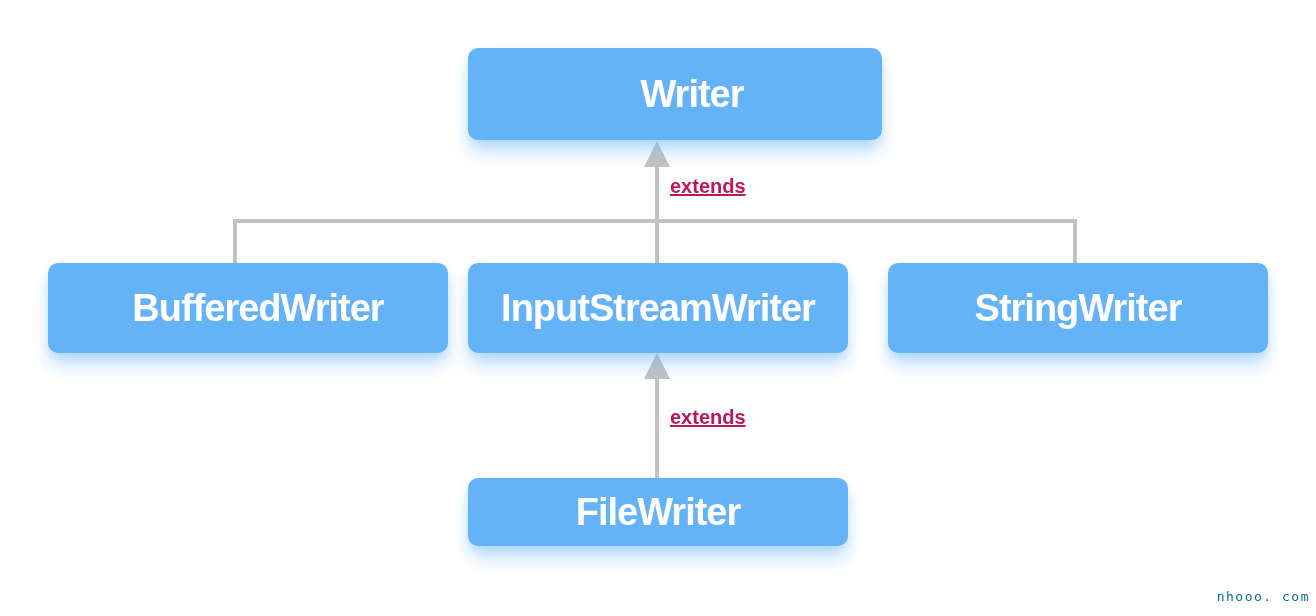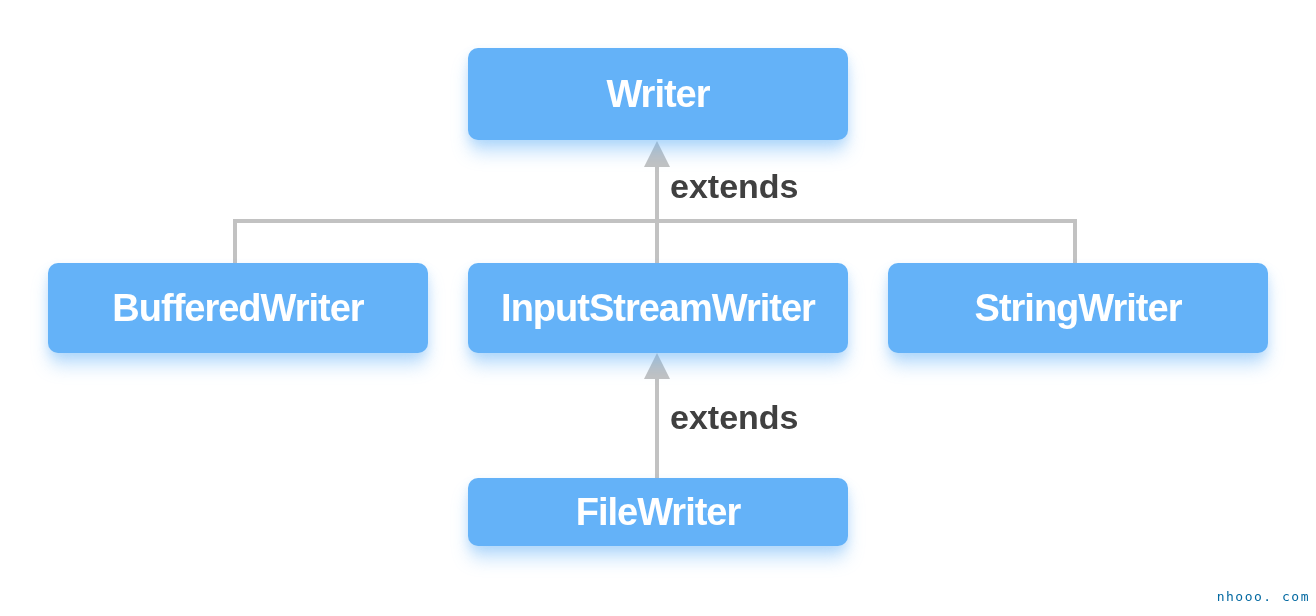--- a/index.html
+++ b/index.html
@@ -27,22 +27,22 @@
     box-shadow: 0 14px 18px -2px rgba(100, 178, 248, 0.40),
                 0 4px 10px rgba(100, 178, 248, 0.22);
   }
   .node-label {
     color: #ffffff;
     font-size: 38px;
     font-weight: bold;
     letter-spacing: -1px;
     white-space: nowrap;
   }
-  .node-writer        { left: 468px; top: 48px;  height: 92px; }
-  .node-buffered      { left: 48px;  top: 263px; }
+  .node-writer        { left: 468px; top: 48px;  height: 92px; padding-left: 34px; }
+  .node-buffered      { left: 48px;  top: 263px; padding-left: 20px; }
   .node-inputstream   { left: 468px; top: 263px; }
   .node-string        { left: 888px; top: 263px; }
   .node-file          { left: 468px; top: 478px; height: 68px; }
 
   .connector {
     position: absolute;
     background: #c2c2c2;
   }
   .conn-h-rail        { left: 233px;  top: 219px; width: 844px; height: 4px; }
   .conn-v-writer      { left: 655px;  top: 166px; width: 4px;   height: 97px; }
@@ -56,25 +56,26 @@
     height: 0;
     border-left: 13px solid transparent;
     border-right: 13px solid transparent;
     border-bottom: 26px solid #c2c2c2;
   }
   .arrow-writer       { left: 644px; top: 141px; }
   .arrow-inputstream  { left: 644px; top: 353px; }
 
   .edge-label {
     position: absolute;
-    color: #404040;
-    font-size: 34px;
+    color: #be185d;
+    font-size: 20px;
     font-weight: bold;
     line-height: 34px;
     white-space: nowrap;
+    text-decoration: underline;
   }
   .edge-label-top     { left: 670px; top: 169px; }
   .edge-label-bottom  { left: 670px; top: 400px; }
 
   .watermark {
     position: absolute;
     right: 6px;
     top: 589px;
     color: #0369a1;
     font-family: "DejaVu Sans Mono", "Liberation Mono", monospace;

